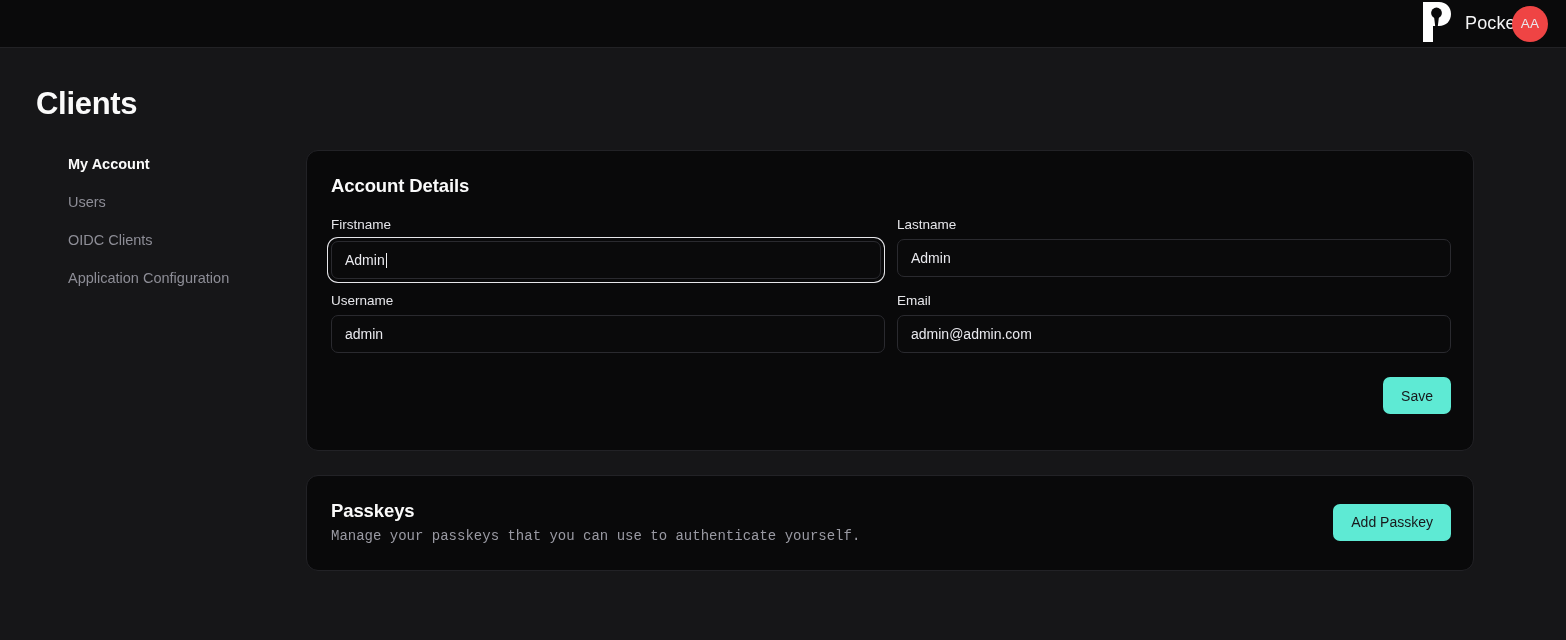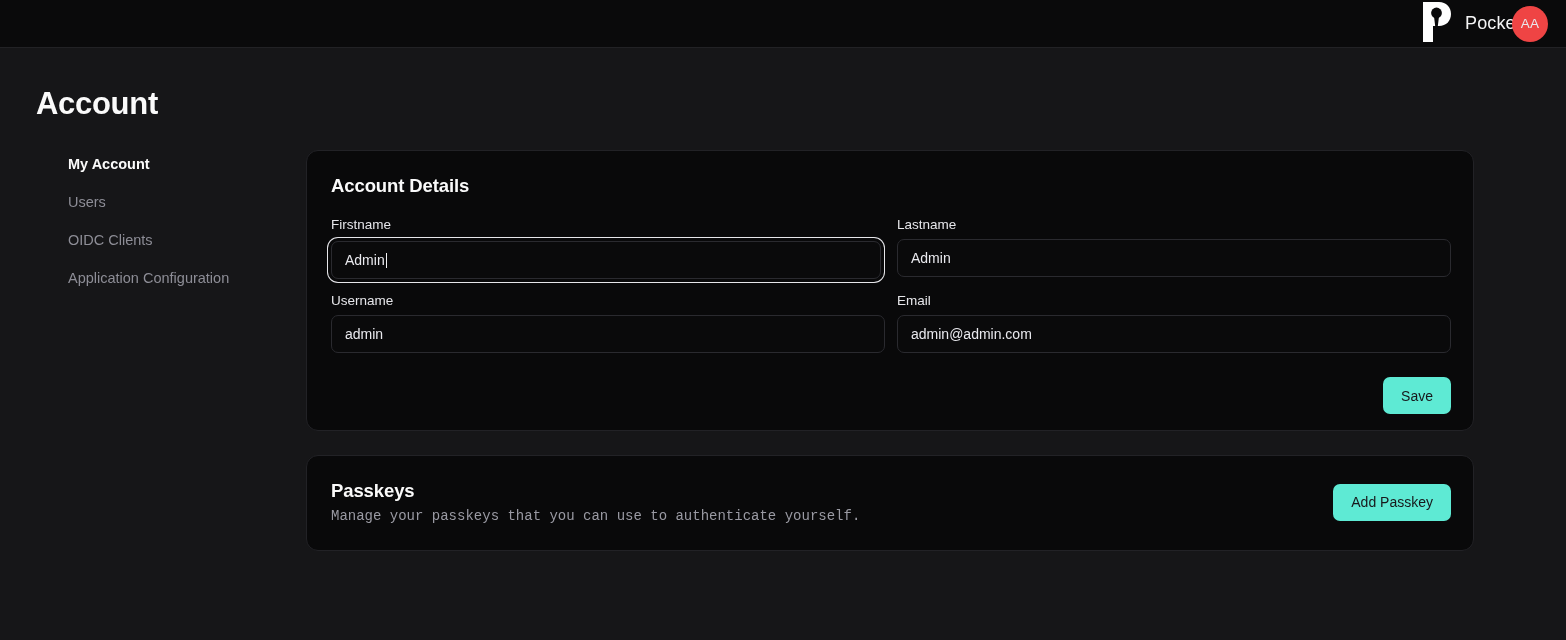--- a/index.html
+++ b/index.html
@@ -100,21 +100,21 @@
     padding-right: 92px;
   }
 
   .card {
     background: #09090a;
     border: 1px solid #222226;
     border-radius: 12px;
     margin-bottom: 24px;
   }
 
-  .card-account { padding: 24px 22px 16px 24px; }
+  .card-account { padding: 24px 22px 36px 24px; }
 
   .card-title {
     font-size: 18.5px;
     font-weight: bold;
     color: #fafafa;
     letter-spacing: -0.1px;
   }
 
   .form-grid {
     display: grid;
@@ -210,21 +210,21 @@
         <path d="M12.6 11 L18.4 11 L16.6 26 L14.4 26 Z" fill="#0a0a0b"></path>
       </svg>
     </span>
     <span class="brand-name">Pocket ID</span>
   </div>
   <div class="avatar">AA</div>
 </div>
 
 <div class="page">
 
-  <h1 class="page-title">Account</h1>
+  <h1 class="page-title">Clients</h1>
 
   <div class="layout">
 
     <nav class="sidebar">
       <div class="nav-item active">My Account</div>
       <div class="nav-item">Users</div>
       <div class="nav-item">OIDC Clients</div>
       <div class="nav-item">Application Configuration</div>
     </nav>
 

